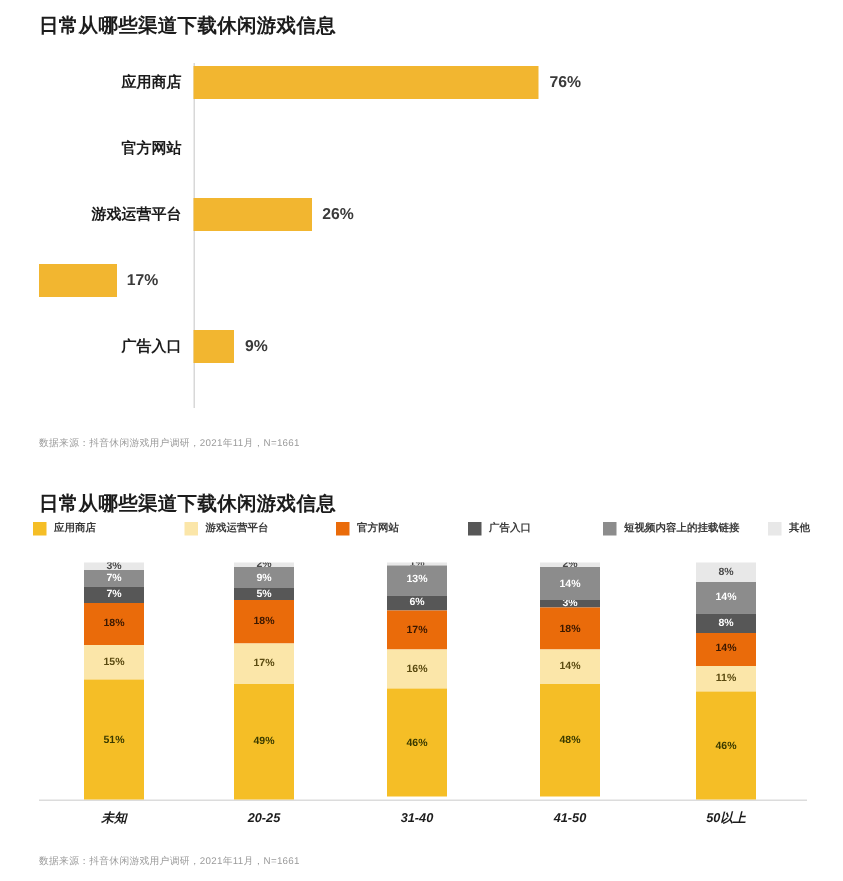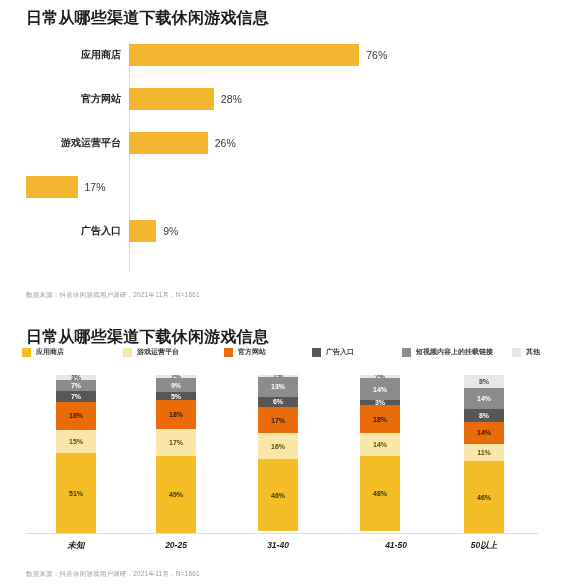--- a/index.html
+++ b/index.html
@@ -13,21 +13,21 @@
     font-family: "Liberation Sans", "DejaVu Sans", sans-serif;
     color: #1a1a1a;
     overflow: hidden;
     position: relative;
   }
 
   
   .section { position: relative; }
 
   .chart-title {
-    font-size: 16px;
+    font-size: 13px;
     font-weight: bold;
     color: #1c1c1c;
     letter-spacing: .2px;
   }
   #sec1-title { position: absolute; left: 26px; top: 8px; }
 
   .hbar-chart {
     position: absolute;
     left: 26px;
     top: 36px;
@@ -65,21 +65,21 @@
     height: 100%;
     display: flex;
     align-items: center;
   }
   .hbar-fill {
     height: 22px;
     background: #F2B630;
   }
   .hbar-value {
     font-size: 10.5px;
-    font-weight: normal;
+    font-weight: bold;
     color: #3a3a3a;
     margin-left: 7px;
     white-space: nowrap;
     text-align: right;
   }
 
   .source-note {
     position: absolute;
     font-size: 6.5px;
     color: #9a9a9a;
@@ -184,24 +184,20 @@
     <div class="hbar-axis"></div>
   <div class="hbar-row" style="top: 8px;">
         <div class="hbar-label">应用商店</div>
         <div class="hbar-track">
           <div class="hbar-fill" style="width: 230.28px; background: rgb(242, 182, 48);"></div>
           <div class="hbar-value">76%</div>
         </div>
       </div>
       <div class="hbar-row" style="top: 52px;">
         <div class="hbar-label">官方网站</div>
-        <div class="hbar-track">
-          <div class="hbar-fill" style="width: 84.84px; background: rgb(242, 182, 48);"></div>
-          <div class="hbar-value">28%</div>
-        </div>
       </div>
       <div class="hbar-row" style="top: 96px;">
         <div class="hbar-label">游戏运营平台</div>
         <div class="hbar-track">
           <div class="hbar-fill" style="width: 78.78px; background: rgb(242, 182, 48);"></div>
           <div class="hbar-value">26%</div>
         </div>
       </div>
       <div class="hbar-row" style="top: 140px;">
         <div class="hbar-track">
@@ -353,18 +349,18 @@
         <div class="col-seg" style="height: 72.68px; background: rgb(245, 190, 38);">
           <span class="col-seg-label" style="color: rgb(58, 58, 0);">46%</span>
         </div>
       </div>
     </div>
 
   <div class="col-xlabels" id="col-xlabels">
       <div class="col-xlabel" style="left: 10px;">未知</div>
       <div class="col-xlabel" style="left: 110px;">20-25</div>
       <div class="col-xlabel" style="left: 212px;">31-40</div>
-      <div class="col-xlabel" style="left: 330px;">41-50</div>
+      <div class="col-xlabel" style="left: 314px;">41-50</div>
       <div class="col-xlabel" style="left: 418px;">50以上</div>
     </div>
 
   <div class="source-note" id="sec2-note">数据来源：抖音休闲游戏用户调研，2021年11月，N=1661</div>
 </div>
 
 </body></html>

